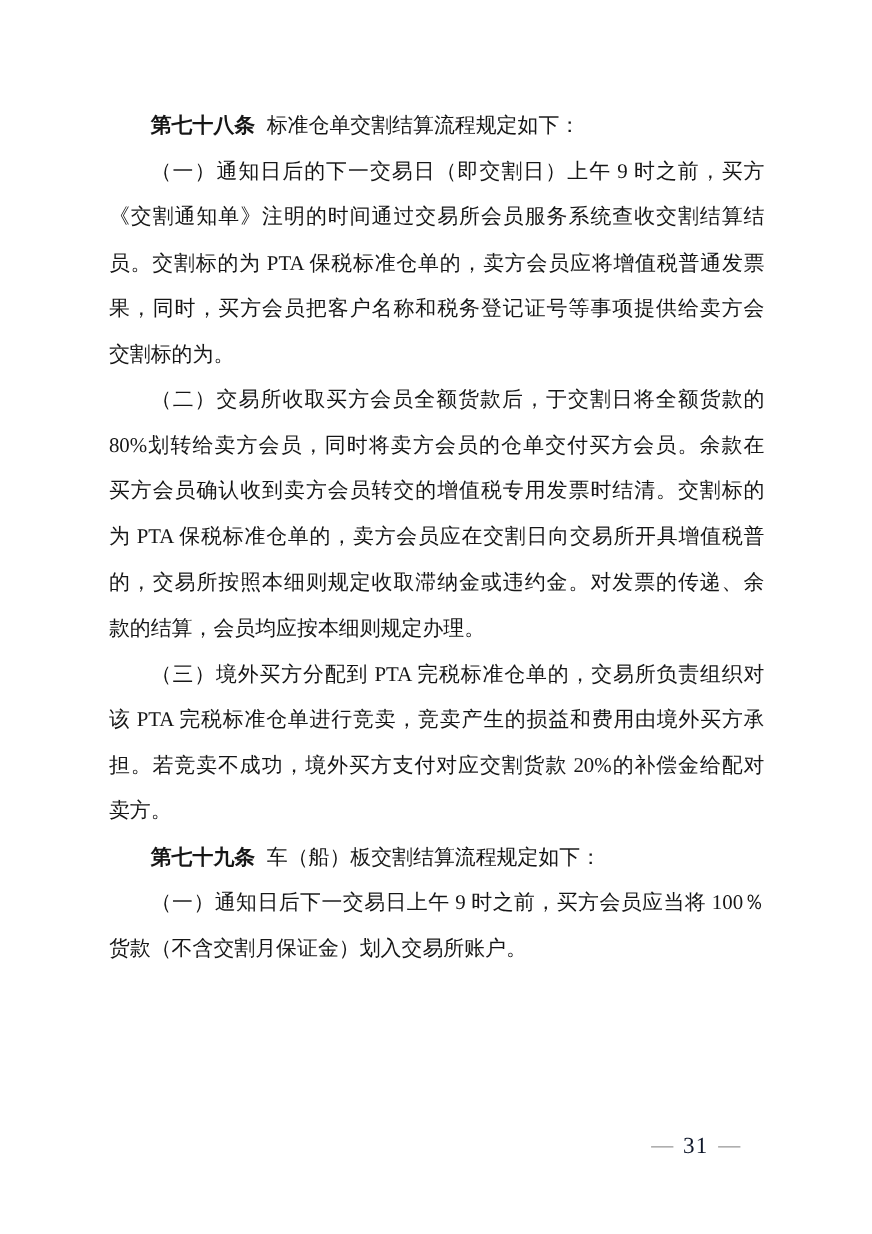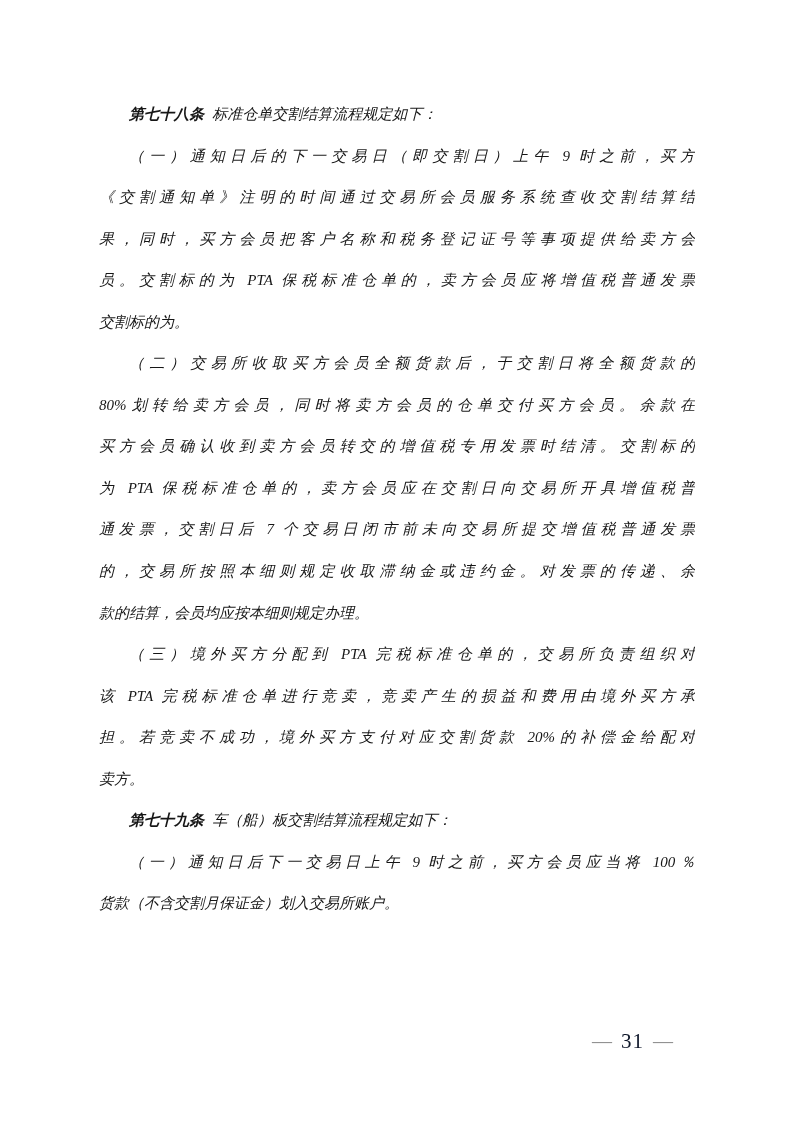--- a/index.html
+++ b/index.html
@@ -15,27 +15,26 @@
     color:var(--ink);
     position:relative;
     overflow:hidden;
   }
   .page{position:absolute;inset:0;}
   .text-block{
     position:absolute;
     left:99px;top:94px;width:596px;
   }
   .line{
-    font-size:15px;
+    font-size:19px;
     line-height:41.55px;
     height:41.55px;
     overflow:hidden;
     text-align:justify;
     white-space:normal;
-    font-style:italic;
   }
   .line.stretch{
     text-align:justify;
     text-align-last:justify;
   }
   .line.indent{ text-indent:2em; }
   .article-no{ font-weight:700; margin-right:0.55em; }
   .footer{
     position:absolute;
     left:592px;top:1028px;
@@ -46,28 +45,27 @@
   .footer .page-num{ color:#0f172a; letter-spacing:1px; }
 </style>
 </head>
 <body>
 
 <div class="page">
   <main class="text-block">
       <div class="line indent"><span class="article-no">第七十八条</span><span>标准仓单交割结算流程规定如下：</span></div>
       <div class="line indent stretch">（一）通知日后的下一交易日（即交割日）上午 9 时之前，买方</div>
       <div class="line stretch">《交割通知单》注明的时间通过交易所会员服务系统查收交割结算结</div>
+      <div class="line stretch">员。交割标的为 PTA 保税标准仓单的，卖方会员应将增值税普通发票</div>
       <div class="line stretch">果，同时，买方会员把客户名称和税务登记证号等事项提供给卖方会</div>
-      <div class="line stretch">员。交割标的为 PTA 保税标准仓单的，卖方会员应将增值税普通发票</div>
       <div class="line">交割标的为。</div>
       <div class="line indent stretch">（二）交易所收取买方会员全额货款后，于交割日将全额货款的</div>
       <div class="line stretch">80%划转给卖方会员，同时将卖方会员的仓单交付买方会员。余款在</div>
       <div class="line stretch">买方会员确认收到卖方会员转交的增值税专用发票时结清。交割标的</div>
       <div class="line stretch">为 PTA 保税标准仓单的，卖方会员应在交割日向交易所开具增值税普</div>
-      <div class="line stretch">通发票，交割日后 7 个交易日闭市前未向交易所提交增值税普通发票</div>
       <div class="line stretch">的，交易所按照本细则规定收取滞纳金或违约金。对发票的传递、余</div>
       <div class="line">款的结算，会员均应按本细则规定办理。</div>
       <div class="line indent stretch">（三）境外买方分配到 PTA 完税标准仓单的，交易所负责组织对</div>
       <div class="line stretch">该 PTA 完税标准仓单进行竞卖，竞卖产生的损益和费用由境外买方承</div>
       <div class="line stretch">担。若竞卖不成功，境外买方支付对应交割货款 20%的补偿金给配对</div>
       <div class="line">卖方。</div>
       <div class="line indent"><span class="article-no">第七十九条</span><span>车（船）板交割结算流程规定如下：</span></div>
       <div class="line indent stretch">（一）通知日后下一交易日上午 9 时之前，买方会员应当将 100％</div>
       <div class="line">货款（不含交割月保证金）划入交易所账户。</div>
     </main>

